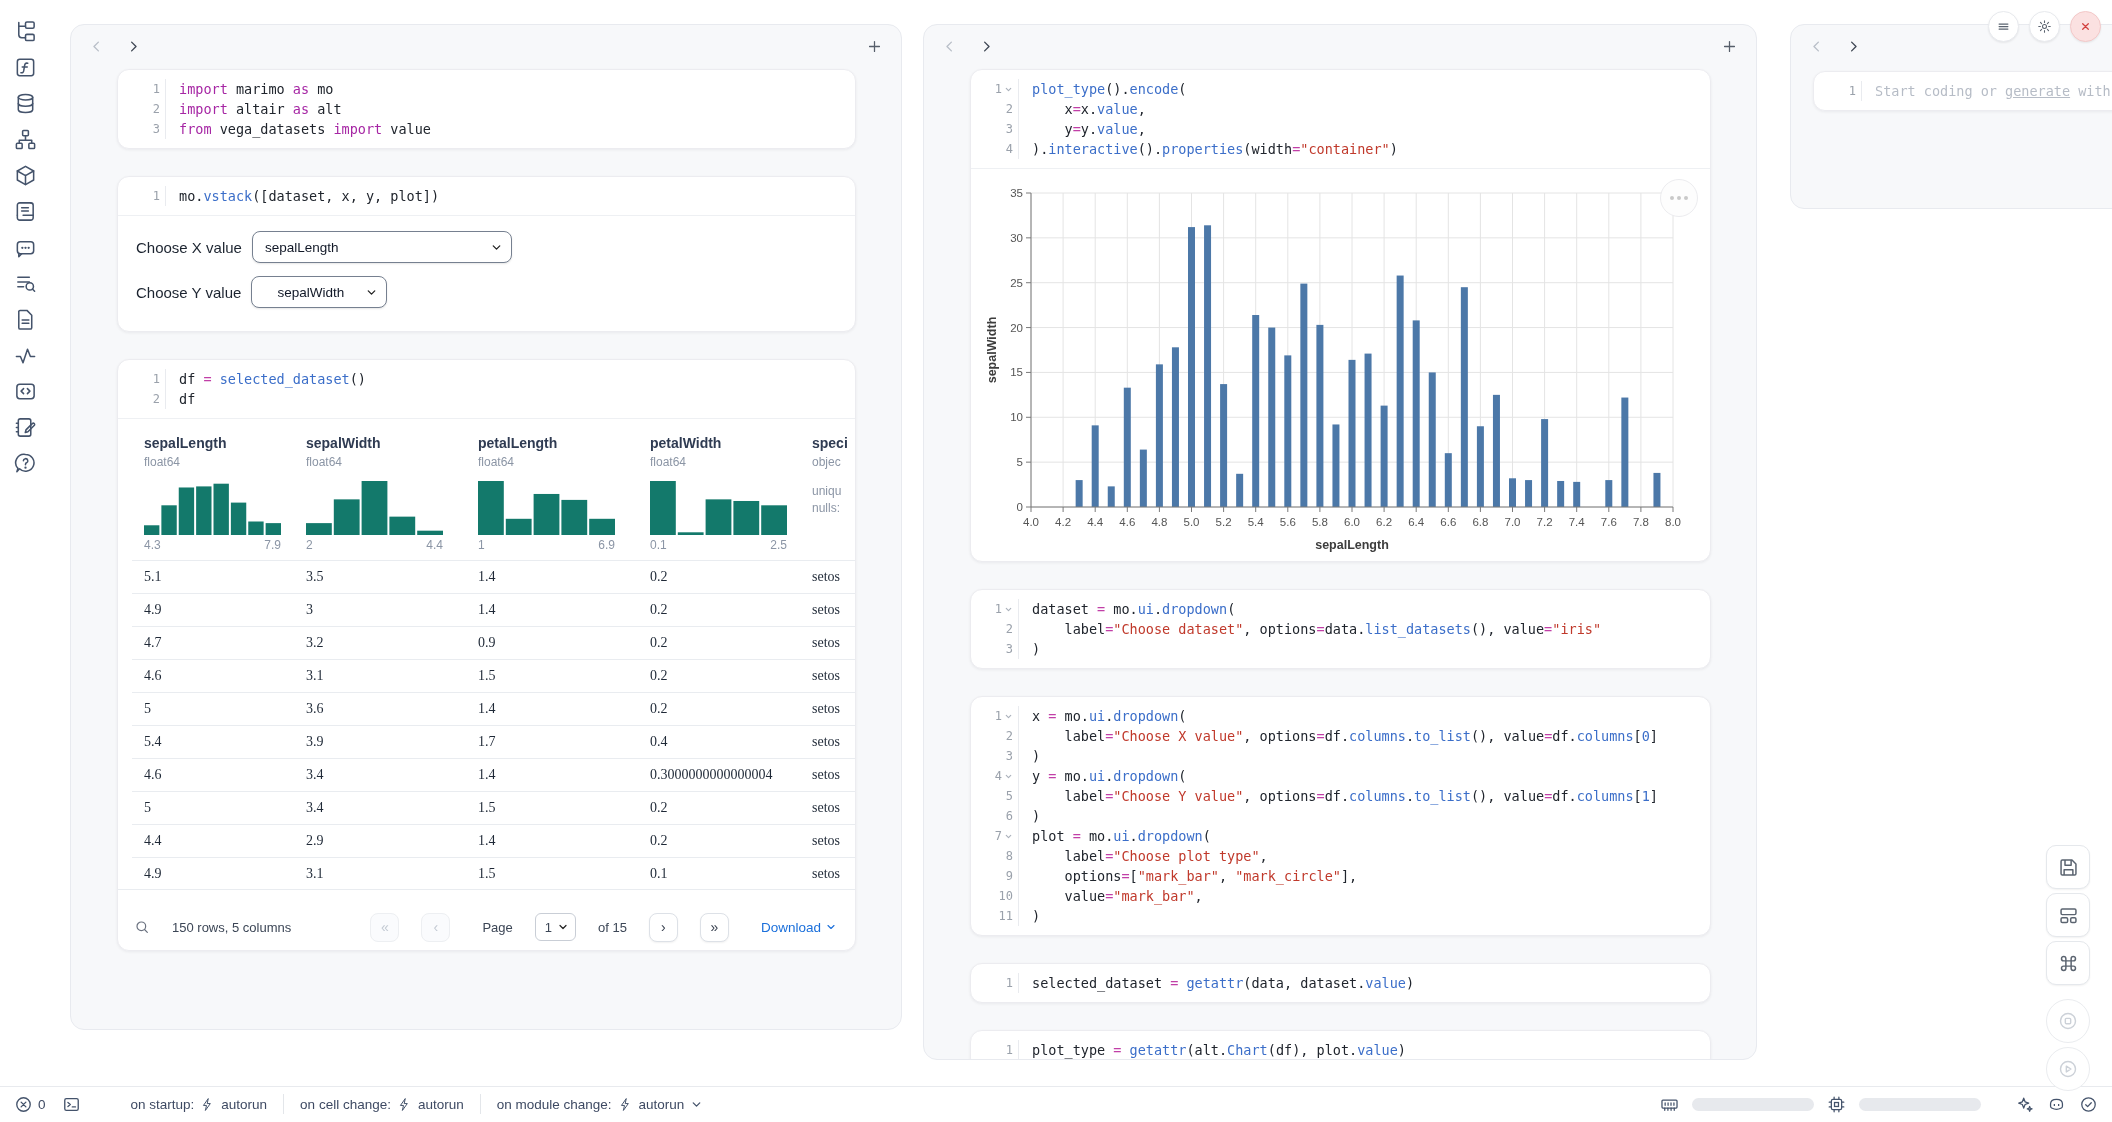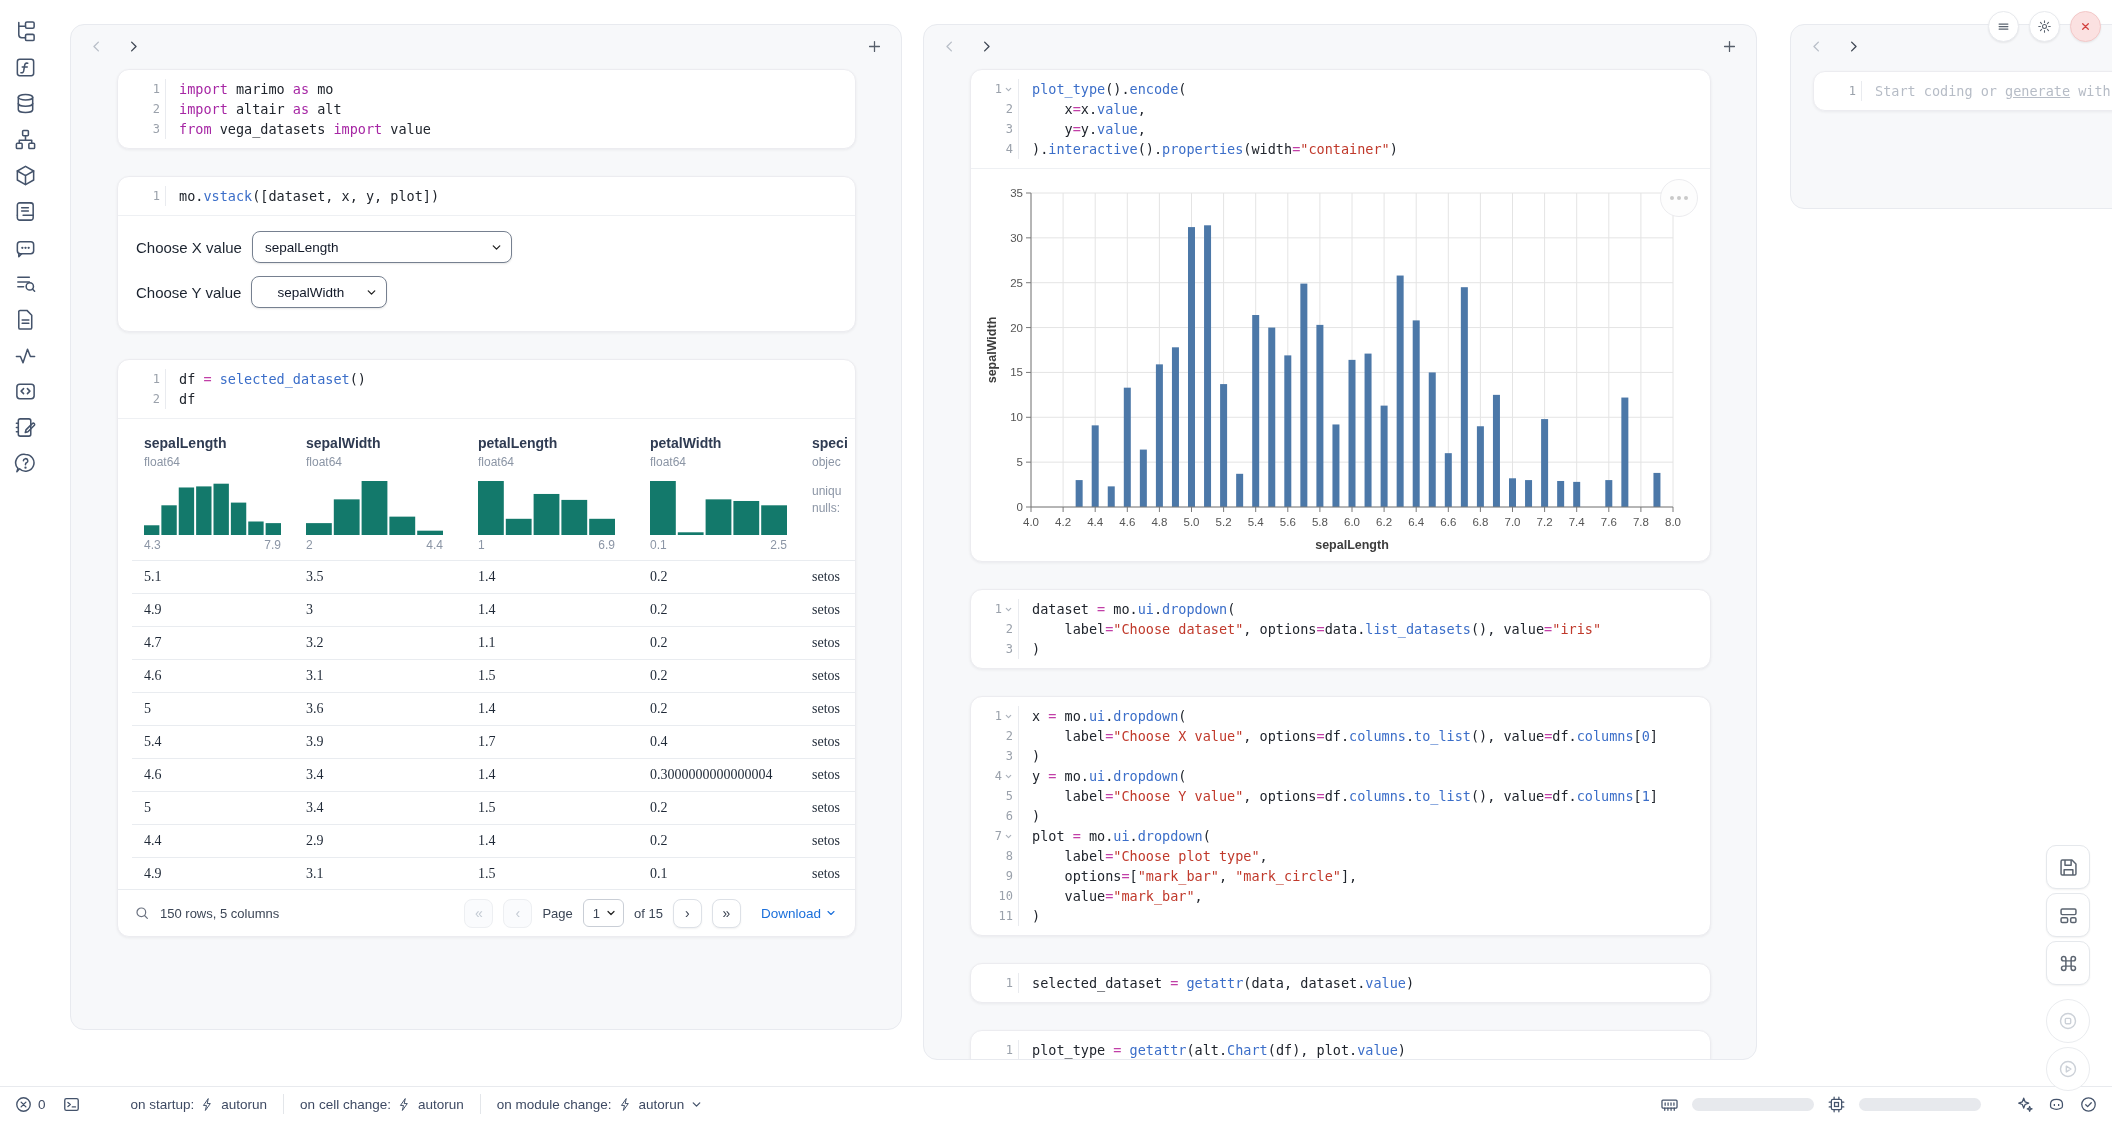--- a/index.html
+++ b/index.html
@@ -64,28 +64,28 @@
   .df-clip{width:724px;border-right:1px solid #e4e7ec;overflow:hidden;}
   .df-head{display:grid;grid-template-columns:162px 172px 172px 162px 1fr;padding:4px 0 8px 12px;}
   .df-col .cname{font-size:14px;font-weight:bold;color:#2f3b52;}
   .df-col .cdtype{font-size:12px;color:#8b95a5;margin-top:4px;}
   .df-col .hist{margin-top:10px;}
   .df-col .minmax{display:flex;justify-content:space-between;width:137px;font-size:12px;color:#8b95a5;margin-top:3px;}
   .df-col .meta{font-size:12px;color:#8b95a5;line-height:17px;margin-top:14px;}
   .df-rows .drow{display:grid;grid-template-columns:162px 172px 172px 162px 1fr;height:32px;
                  align-items:center;border-top:1px solid #e9ecf0;padding-left:12px;font-size:14px;color:#1f2937;font-family:Liberation Serif, serif;}
   .df-footer{border-top:1px solid #e9ecf0;height:46px;display:flex;align-items:center;
-             padding:0 18px 0 16px;gap:10px;font-size:13px;color:#3c4656;margin-top:-1px;text-align:center;}
+             padding:14px 18px 0 16px;gap:22px;font-size:13px;color:#3c4656;margin-top:-1px;text-align:center;}
   .df-footer .search-ic{width:16px;height:16px;color:#6b7280;cursor:pointer;}
   .df-footer .spacer{flex:1;}
   .pg-btn{width:27px;height:27px;border:1px solid #dde1e7;background:#fff;border-radius:8px;
           display:flex;align-items:center;justify-content:center;font-size:14px;color:#394150;
           box-shadow:0 1px 2px rgba(0,0,0,.06);cursor:pointer;}
   .pg-btn.disabled{color:#c3cad3;border-color:#edeff2;background:#fafbfd;box-shadow:none;}
-  .pg-label{margin-left:0;}
+  .pg-label{margin-left:10px;}
   .pg-select{height:26px;border:1px solid #c9ced6;border-radius:6px;background:#fff;display:flex;
              align-items:center;padding:0 6px 0 9px;font-size:13px;cursor:pointer;}
   .pg-select .chev{width:12px;height:12px;margin-left:5px;color:#222;}
   .download{color:#1a6fdb;display:flex;align-items:center;gap:4px;font-size:13.5px;cursor:pointer;margin-left:10px;}
   .download .chev{width:12px;height:12px;}
 
   
   .chart-out{position:relative;padding:14px 6px 4px 12px;}
   .chart-menu{position:absolute;right:12px;top:10px;width:36px;height:36px;border-radius:50%;
               border:1px solid #ececef;background:#fdfdfd;display:flex;align-items:center;justify-content:center;
@@ -404,21 +404,21 @@
               <div class="drow">
                 <div>4.9</div>
                 <div>3</div>
                 <div>1.4</div>
                 <div>0.2</div>
                 <div>setos</div>
               </div>
               <div class="drow">
                 <div>4.7</div>
                 <div>3.2</div>
-                <div>1.1</div>
+                <div>0.9</div>
                 <div>0.2</div>
                 <div>setos</div>
               </div>
               <div class="drow">
                 <div>4.6</div>
                 <div>3.1</div>
                 <div>1.5</div>
                 <div>0.2</div>
                 <div>setos</div>
               </div>

